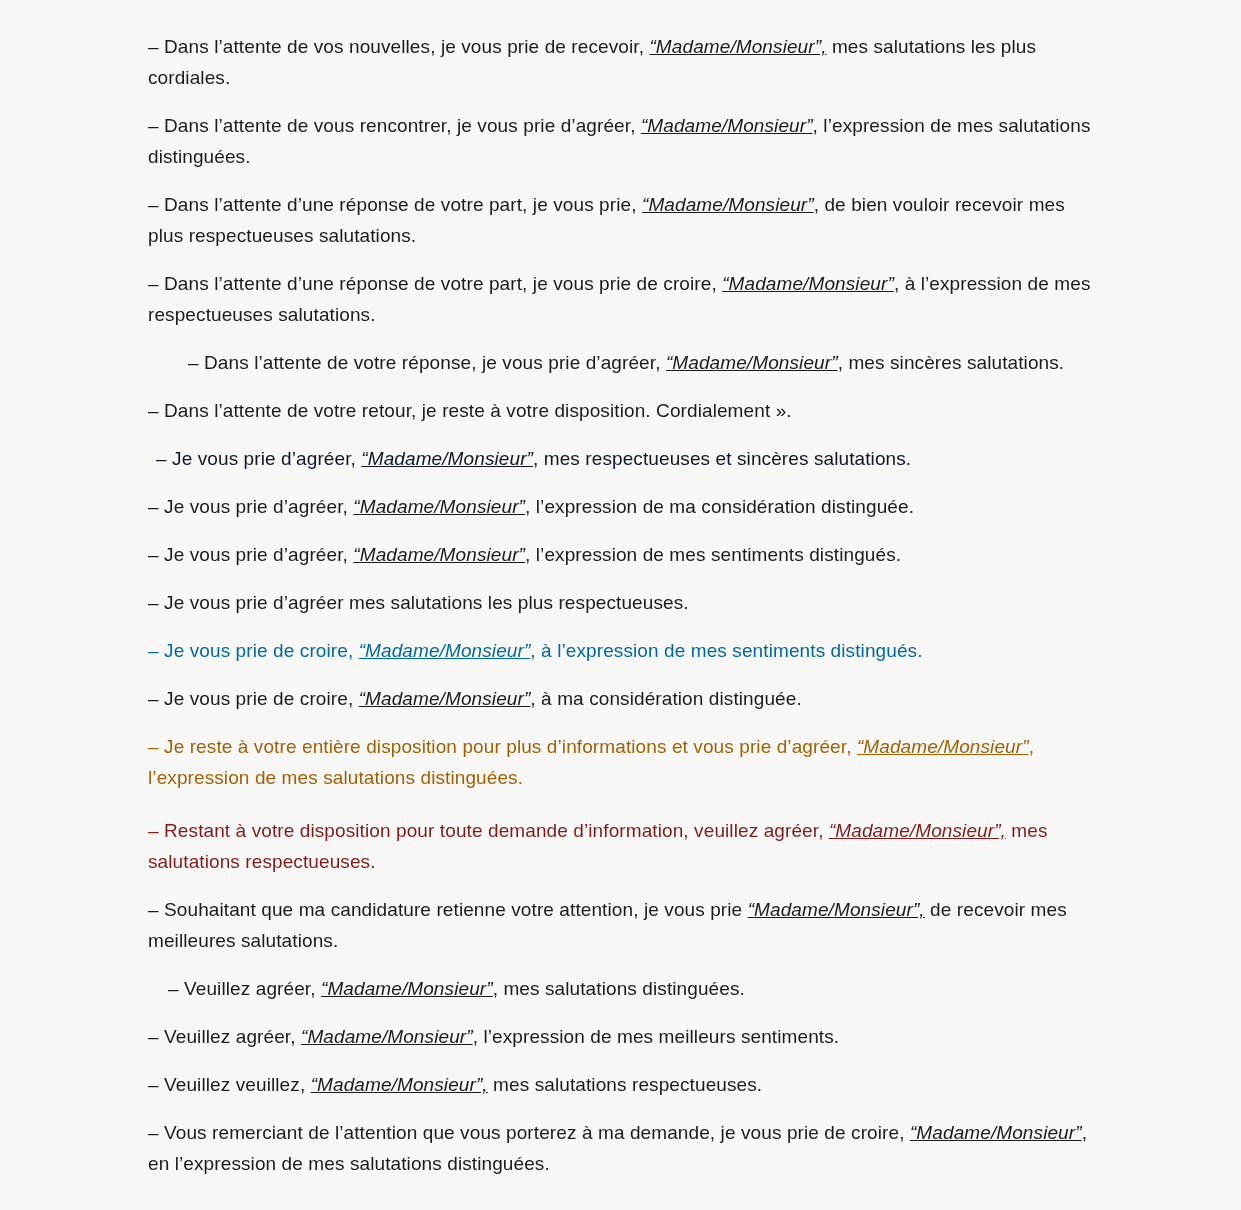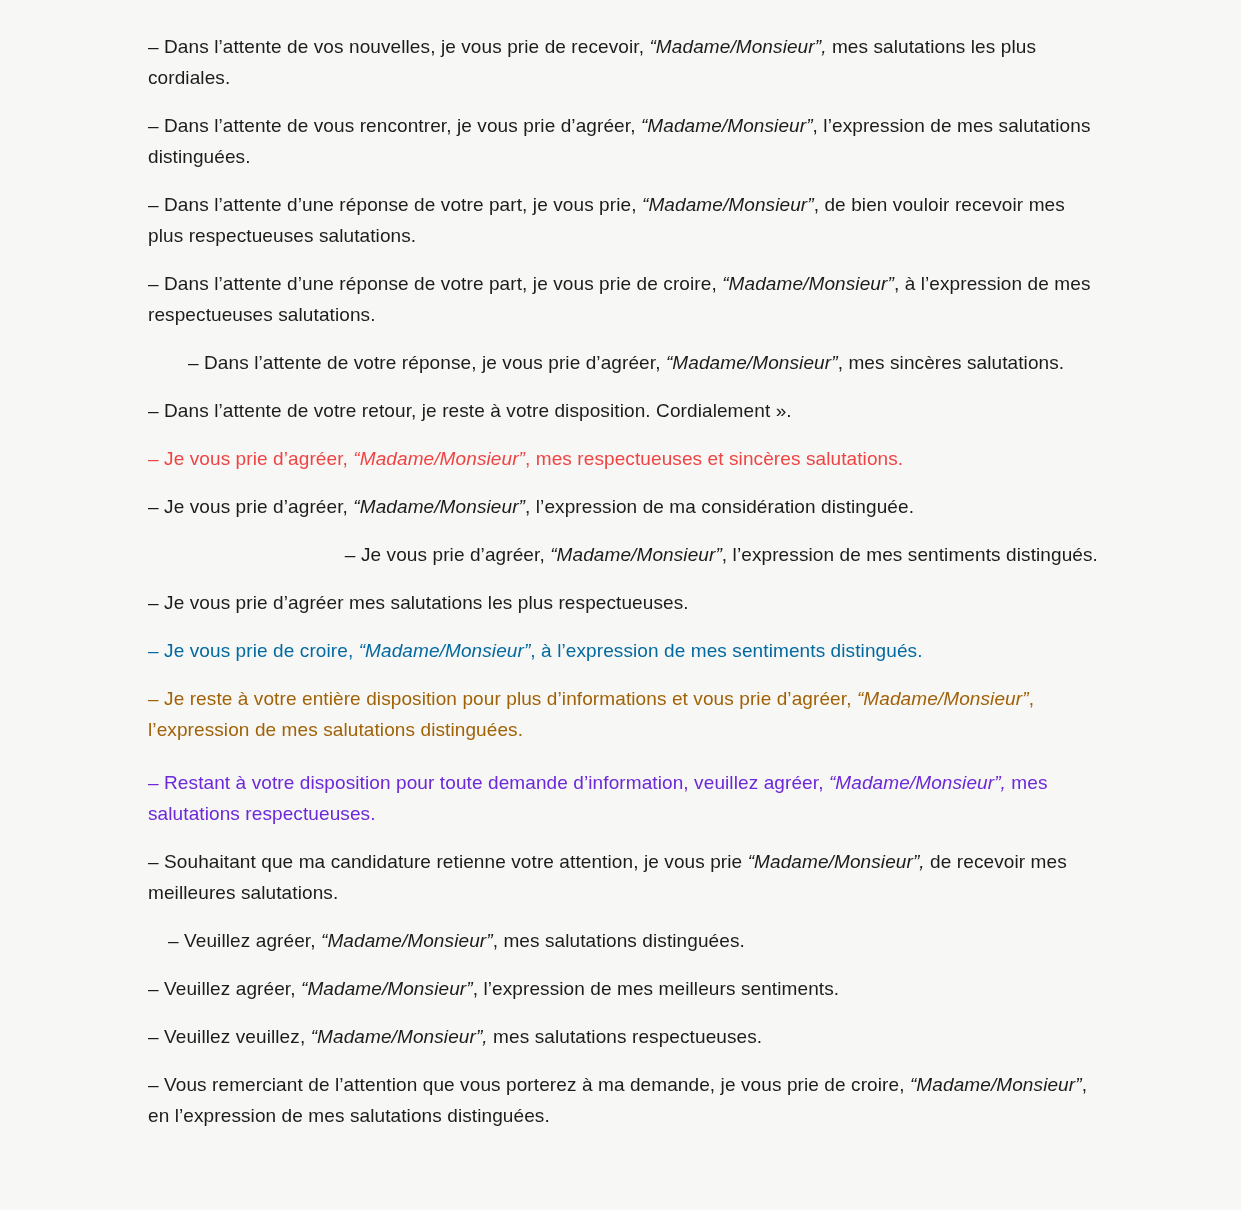--- a/index.html
+++ b/index.html
@@ -20,42 +20,44 @@
   .para {
     margin: 0 0 17px 0;
     font-size: 19px;
     line-height: 31px;
     color: #1c1c1c;
     letter-spacing: 0.1px;
     text-align: left;
   }
   .para em {
     font-style: italic;
+    text-decoration: underline;
   }
   .para span {
     font-style: normal;
   }
 </style>
 </head>
 <body style="background: rgb(247, 247, 245);">
 
 <main class="doc">
   <div id="paragraphs">
       <p class="para" style="color: rgb(28, 28, 28);"><span>– Dans l’attente de vos nouvelles, je vous prie de recevoir, </span><em>“Madame/Monsieur”,</em><span> mes salutations les plus cordiales.</span></p>
       <p class="para" style="color: rgb(28, 28, 28);"><span>– Dans l’attente de vous rencontrer, je vous prie d’agréer, </span><em>“Madame/Monsieur”</em><span>, l’expression de mes salutations distinguées.</span></p>
       <p class="para" style="color: rgb(28, 28, 28);"><span>– Dans l’attente d’une réponse de votre part, je vous prie, </span><em>“Madame/Monsieur”</em><span>, de bien vouloir recevoir mes plus respectueuses salutations.</span></p>
       <p class="para" style="color: rgb(28, 28, 28);"><span>– Dans l’attente d’une réponse de votre part, je vous prie de croire, </span><em>“Madame/Monsieur”</em><span>, à l’expression de mes respectueuses salutations.</span></p>
       <p class="para" style="color: rgb(28, 28, 28); margin-left: 40px;"><span>– Dans l’attente de votre réponse, je vous prie d’agréer, </span><em>“Madame/Monsieur”</em><span>, mes sincères salutations.</span></p>
       <p class="para" style="color: rgb(28, 28, 28);"><span>– Dans l’attente de votre retour, je reste à votre disposition. Cordialement ».</span></p>
-      <p class="para" style="color: #ef4444;"><span>– Je vous prie d’agréer, </span><em>“Madame/Monsieur”</em><span>, mes respectueuses et sincères salutations.</span></p>
+      <p class="para" style="color: #0f172a; margin-left: 8px;"><span>– Je vous prie d’agréer, </span><em>“Madame/Monsieur”</em><span>, mes respectueuses et sincères salutations.</span></p>
       <p class="para" style="color: rgb(28, 28, 28);"><span>– Je vous prie d’agréer, </span><em>“Madame/Monsieur”</em><span>, l’expression de ma considération distinguée.</span></p>
-      <p class="para" style="color: rgb(28, 28, 28); text-align: right;"><span>– Je vous prie d’agréer, </span><em>“Madame/Monsieur”</em><span>, l’expression de mes sentiments distingués.</span></p>
+      <p class="para" style="color: rgb(28, 28, 28);"><span>– Je vous prie d’agréer, </span><em>“Madame/Monsieur”</em><span>, l’expression de mes sentiments distingués.</span></p>
       <p class="para" style="color: rgb(28, 28, 28);"><span>– Je vous prie d’agréer mes salutations les plus respectueuses.</span></p>
       <p class="para" style="color: #0369a1;"><span>– Je vous prie de croire, </span><em>“Madame/Monsieur”</em><span>, à l’expression de mes sentiments distingués.</span></p>
+      <p class="para" style="color: rgb(28, 28, 28);"><span>– Je vous prie de croire, </span><em>“Madame/Monsieur”</em><span>, à ma considération distinguée.</span></p>
       <p class="para" style="color: #a16207;"><span>– Je reste à votre entière disposition pour plus d’informations et vous prie d’agréer, </span><em>“Madame/Monsieur”</em><span>, l’expression de mes salutations distinguées.</span></p>
-      <p class="para" style="color: #6d28d9; margin-top: 22px;"><span>– Restant à votre disposition pour toute demande d’information, veuillez agréer, </span><em>“Madame/Monsieur”,</em><span> mes salutations respectueuses.</span></p>
+      <p class="para" style="color: #7f1d1d; margin-top: 22px;"><span>– Restant à votre disposition pour toute demande d’information, veuillez agréer, </span><em>“Madame/Monsieur”,</em><span> mes salutations respectueuses.</span></p>
       <p class="para" style="color: rgb(28, 28, 28);"><span>– Souhaitant que ma candidature retienne votre attention, je vous prie </span><em>“Madame/Monsieur”,</em><span> de recevoir mes meilleures salutations.</span></p>
       <p class="para" style="color: rgb(28, 28, 28); margin-left: 20px;"><span>– Veuillez agréer, </span><em>“Madame/Monsieur”</em><span>, mes salutations distinguées.</span></p>
       <p class="para" style="color: rgb(28, 28, 28);"><span>– Veuillez agréer, </span><em>“Madame/Monsieur”</em><span>, l’expression de mes meilleurs sentiments.</span></p>
       <p class="para" style="color: rgb(28, 28, 28);"><span>– Veuillez veuillez, </span><em>“Madame/Monsieur”,</em><span> mes salutations respectueuses.</span></p>
       <p class="para" style="color: rgb(28, 28, 28);"><span>– Vous remerciant de l’attention que vous porterez à ma demande, je vous prie de croire, </span><em>“Madame/Monsieur”</em><span>, en l’expression de mes salutations distinguées.</span></p>
     </div>
 </main>
 
 </body></html>

